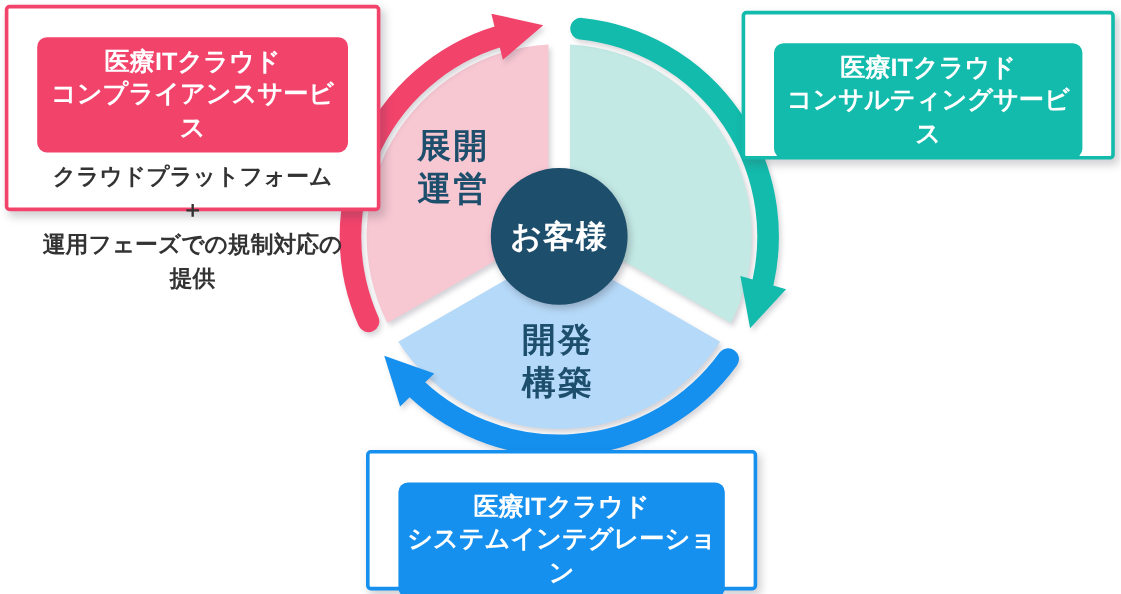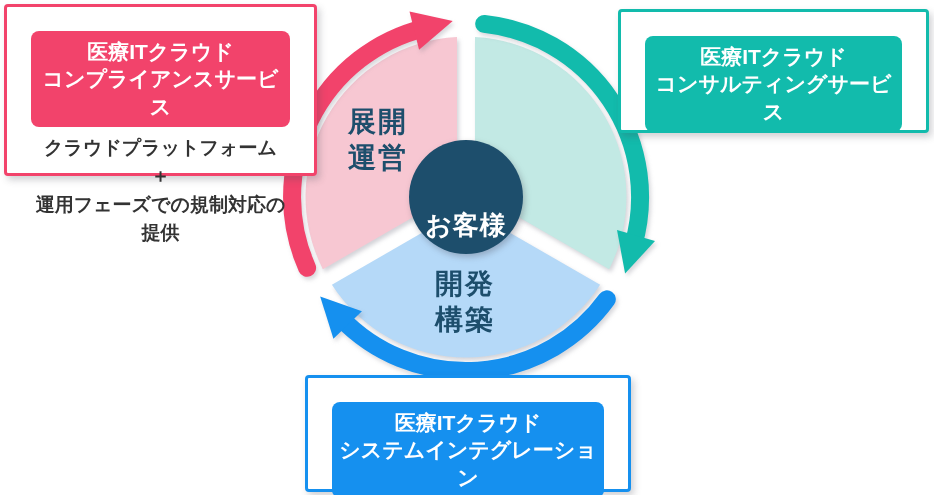--- a/index.html
+++ b/index.html
@@ -69,21 +69,21 @@
     <path class="arc" d="M606.8,299.3 A174,174 0 0 1 340.8,317.9" stroke="#1590ef" marker-end="url(#ah-blue)"></path>
 
     <circle class="hub" cx="466" cy="197" r="57" fill="#1d4e6c"></circle>
   </svg>
 
   <div class="wedge-label" style="left:378px;top:140px;">展開
 運営</div>
   <div class="wedge-label" style="left:465px;top:302px;text-align:right;">開発
 構築</div>
 
-  <div class="hub-label" style="left:466px;top:197px;margin-top:28px;">お客様</div>
+  <div class="hub-label" style="left:466px;top:197px;">お客様</div>
 
   <div class="sbox box-compliance">
     <div class="hdr">医療ITクラウド
 コンプライアンスサービス</div>
     <div class="bdy">クラウドプラットフォーム
 ＋
 運用フェーズでの規制対応の提供</div>
   </div>
 
   <div class="sbox box-consulting">

